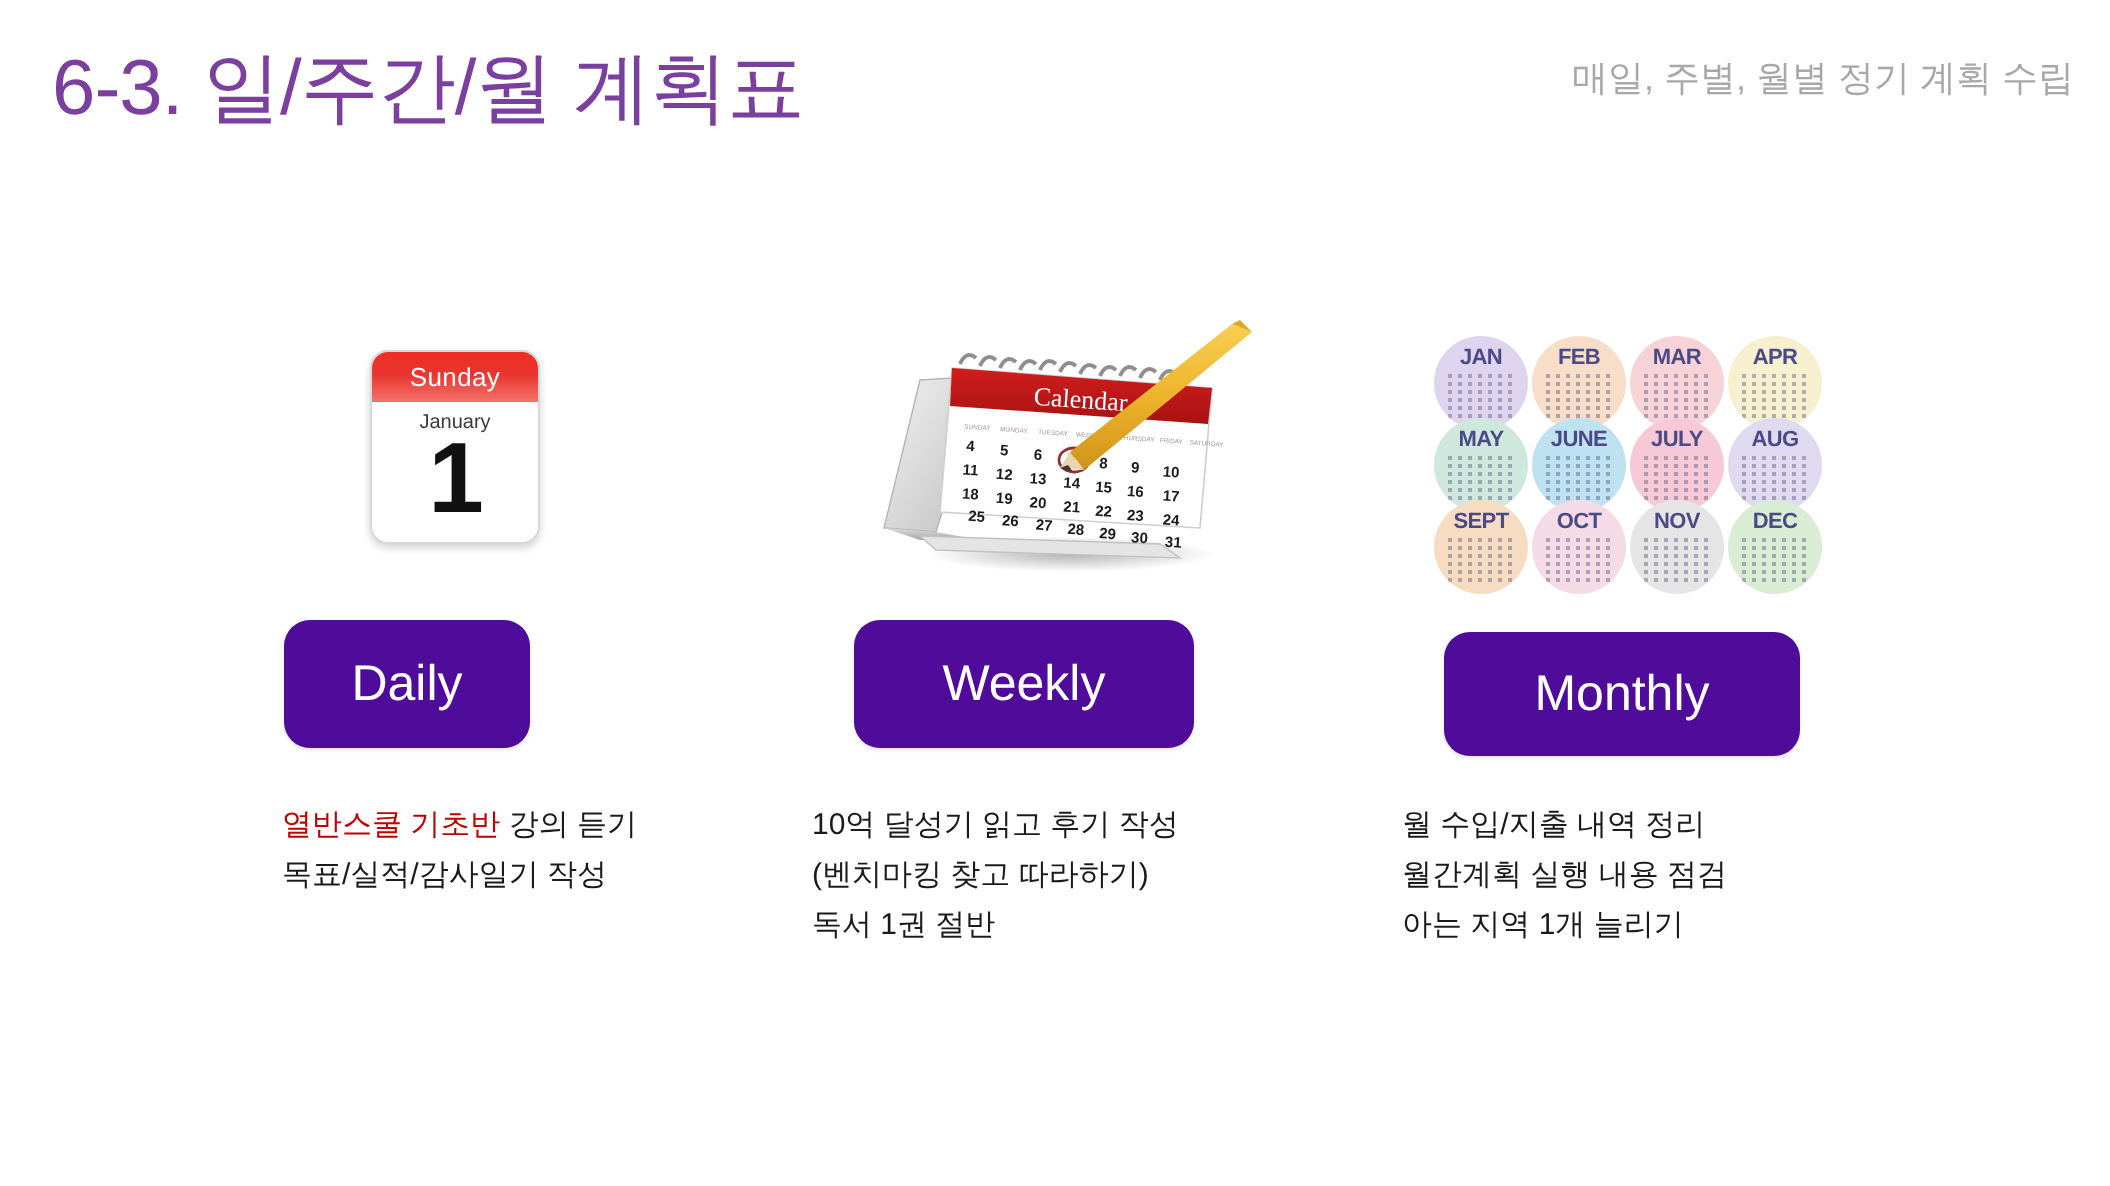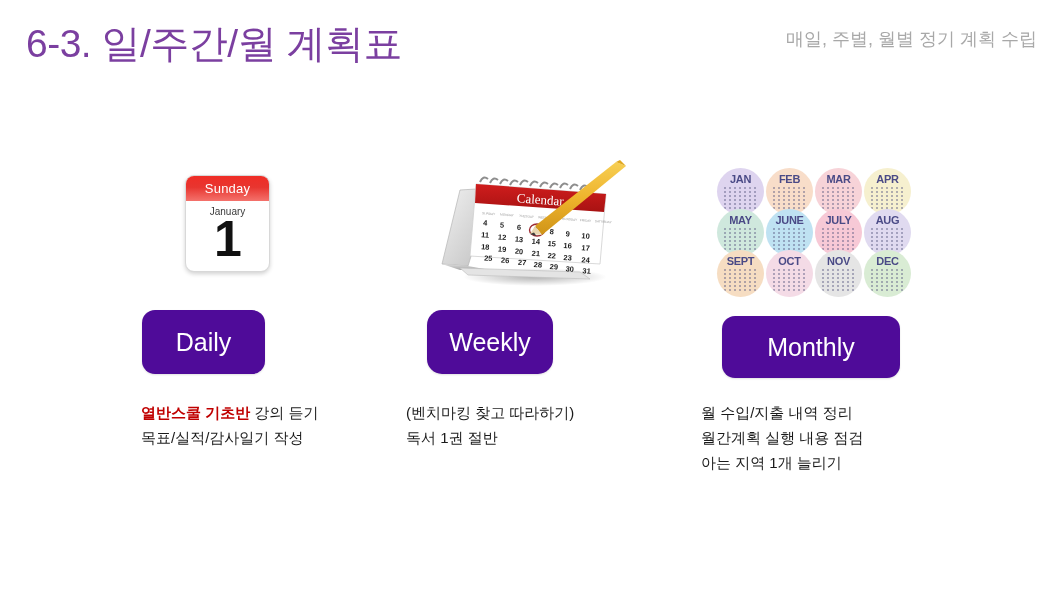--- a/index.html
+++ b/index.html
@@ -124,44 +124,43 @@
     font-family: "Liberation Sans", "DejaVu Sans", sans-serif;
     box-shadow: 0 1px 2px rgba(0,0,0,0.12);
   }
   .pill-daily {
     left: 142px; top: 310px;
     width: 123px; height: 64px;
     line-height: 64px;
   }
   .pill-weekly {
     left: 427px; top: 310px;
-    width: 126px; height: 64px;
+    width: 170px; height: 64px;
     line-height: 64px;
-    border-radius: 15px;
   }
   .pill-monthly {
     left: 722px; top: 316px;
     width: 178px; height: 62px;
     line-height: 62px;
   }
 
   
   .desc {
     position: absolute;
     font-size: 15px;
     color: #1a1a1a;
     line-height: 25px;
     white-space: nowrap;
   }
   .desc-daily   { left: 141px; top: 400px; }
   .desc-weekly  { left: 406px; top: 400px; }
   .desc-monthly { left: 701px; top: 400px; }
 
   .desc-line { display: block; }
-  .hl { color: #C00000; font-weight: 700; }
+  .hl { color: #C00000; font-weight: 400; }
 
   
   .months-grid {
     position: absolute;
     left: 27px;
     top: 8px;
     width: 196px;
     display: grid;
     grid-template-columns: repeat(4, 49px);
     grid-template-rows: repeat(3, 41px);
@@ -401,20 +400,21 @@
 
   <button class="pill pill-weekly">Weekly</button>
 
   <button class="pill pill-monthly">Monthly</button>
 
   <div class="desc desc-daily">
       <span class="desc-line"><span class="hl">열반스쿨 기초반</span><span> 강의 듣기</span></span>
       <span class="desc-line"><span>목표/실적/감사일기 작성</span></span>
     </div>
   <div class="desc desc-weekly">
+      <span class="desc-line"><span>10억 달성기 읽고 후기 작성</span></span>
       <span class="desc-line"><span>(벤치마킹 찾고 따라하기)</span></span>
       <span class="desc-line"><span>독서 1권 절반</span></span>
     </div>
   <div class="desc desc-monthly">
       <span class="desc-line"><span>월 수입/지출 내역 정리</span></span>
       <span class="desc-line"><span>월간계획 실행 내용 점검</span></span>
       <span class="desc-line"><span>아는 지역 1개 늘리기</span></span>
     </div>
 
 </div>

